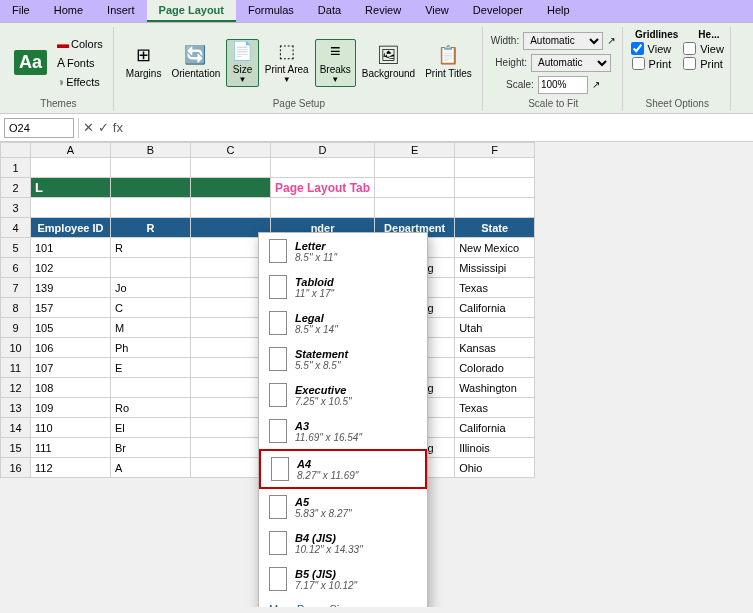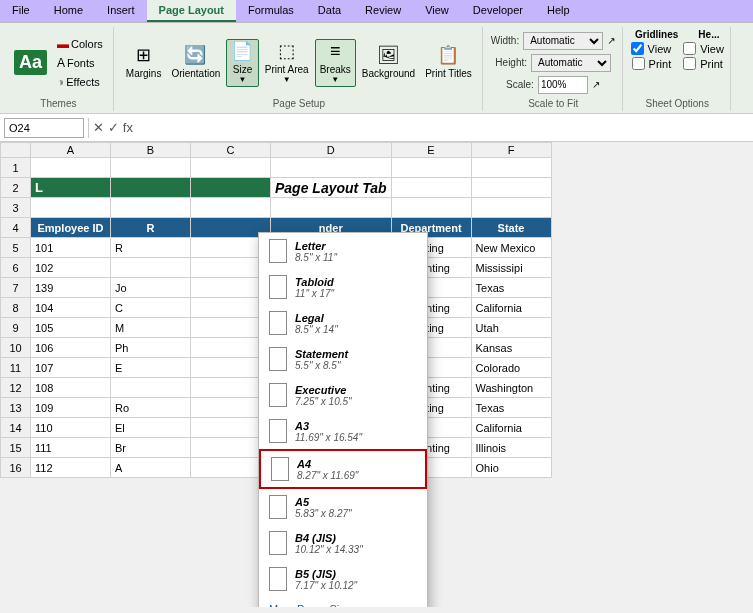--- a/index.html
+++ b/index.html
@@ -19,21 +19,21 @@
     .ribbon-btn .label { font-size: 10px; margin-top: 4px; text-align: center; }
     .ribbon-btn.active-btn { background: #c6d9c6; border: 1px solid #217346; }
     .ribbon-btn-small { display: flex; align-items: center; gap: 2px; padding: 2px 4px; cursor: pointer; border-radius: 2px; white-space: nowrap; font-size: 10px; }
     .ribbon-right-row { display: flex; align-items: center; gap: 4px; }
     .ribbon-label { font-size: 10px; color: #333; white-space: nowrap; }
     .ribbon-input { width: 80px; height: 18px; border: 1px solid #aaa; font-size: 10px; padding: 0 2px; }
     .ribbon-checkbox-row { display: flex; align-items: center; gap: 4px; font-size: 10px; }
 
     
     .formula-bar { display: flex; align-items: center; background: white; border-bottom: 1px solid #ccc; height: 28px; padding: 0 4px; gap: 4px; }
-    .cell-ref { width: 80px; border: 1px solid #aaa; height: 20px; padding: 0 4px; font-size: 11px; }
+    .cell-ref { width: 70px; border: 1px solid #aaa; height: 20px; padding: 0 4px; font-size: 11px; }
     .formula-bar-divider { width: 1px; height: 20px; background: #ccc; }
     .formula-bar-icons { display: flex; gap: 4px; align-items: center; }
     .formula-bar-icon { cursor: pointer; font-size: 13px; color: #555; }
     .formula-input { flex: 1; border: none; outline: none; font-size: 11px; padding: 0 4px; }
     table.spreadsheet { border-collapse: collapse; }
     table.spreadsheet th, table.spreadsheet td { border: 1px solid #d0d0d0; padding: 1px 4px; white-space: nowrap; font-size: 11px; }
     table.spreadsheet th { background: #f0f0f0; text-align: center; font-weight: normal; min-width: 30px; }
     table.spreadsheet td { background: white; min-width: 80px; height: 20px; }
     table.spreadsheet .row-num { background: #f0f0f0; text-align: center; width: 30px; min-width: 30px; font-weight: normal; }
     table.spreadsheet .header-cell { background: #1f5c8b; color: white; font-weight: bold; text-align: center; }
@@ -207,21 +207,21 @@
         <td></td>
         <td></td>
         <td></td>
         <td></td>
       </tr>
       <tr>
         <td class="row-num">2</td>
         <td class="green-header" style="font-size:13px;">L</td>
         <td class="green-header"></td>
         <td class="green-header"></td>
-        <td class="title-cell" style="font-size:14px;color:#000000;font-weight:bold;font-style:italic;">Page Layout Tab</td>
+        <td class="title-cell" style="font-size:12px;color:#ec4899;font-weight:bold;">Page Layout Tab</td>
         <td></td>
         <td></td>
       </tr>
       <tr>
         <td class="row-num">3</td>
         <td></td>
         <td></td>
         <td></td>
         <td></td>
         <td></td>
@@ -258,21 +258,21 @@
         <td class="row-num">7</td>
         <td>139</td>
         <td>Jo</td>
         <td></td>
         <td>Male</td>
         <td>Sales</td>
         <td>Texas</td>
       </tr>
       <tr>
         <td class="row-num">8</td>
-        <td>104</td>
+        <td>157</td>
         <td>C</td>
         <td></td>
         <td>Male</td>
         <td>Accounting</td>
         <td>California</td>
       </tr>
       <tr>
         <td class="row-num">9</td>
         <td>105</td>
         <td>M</td>

